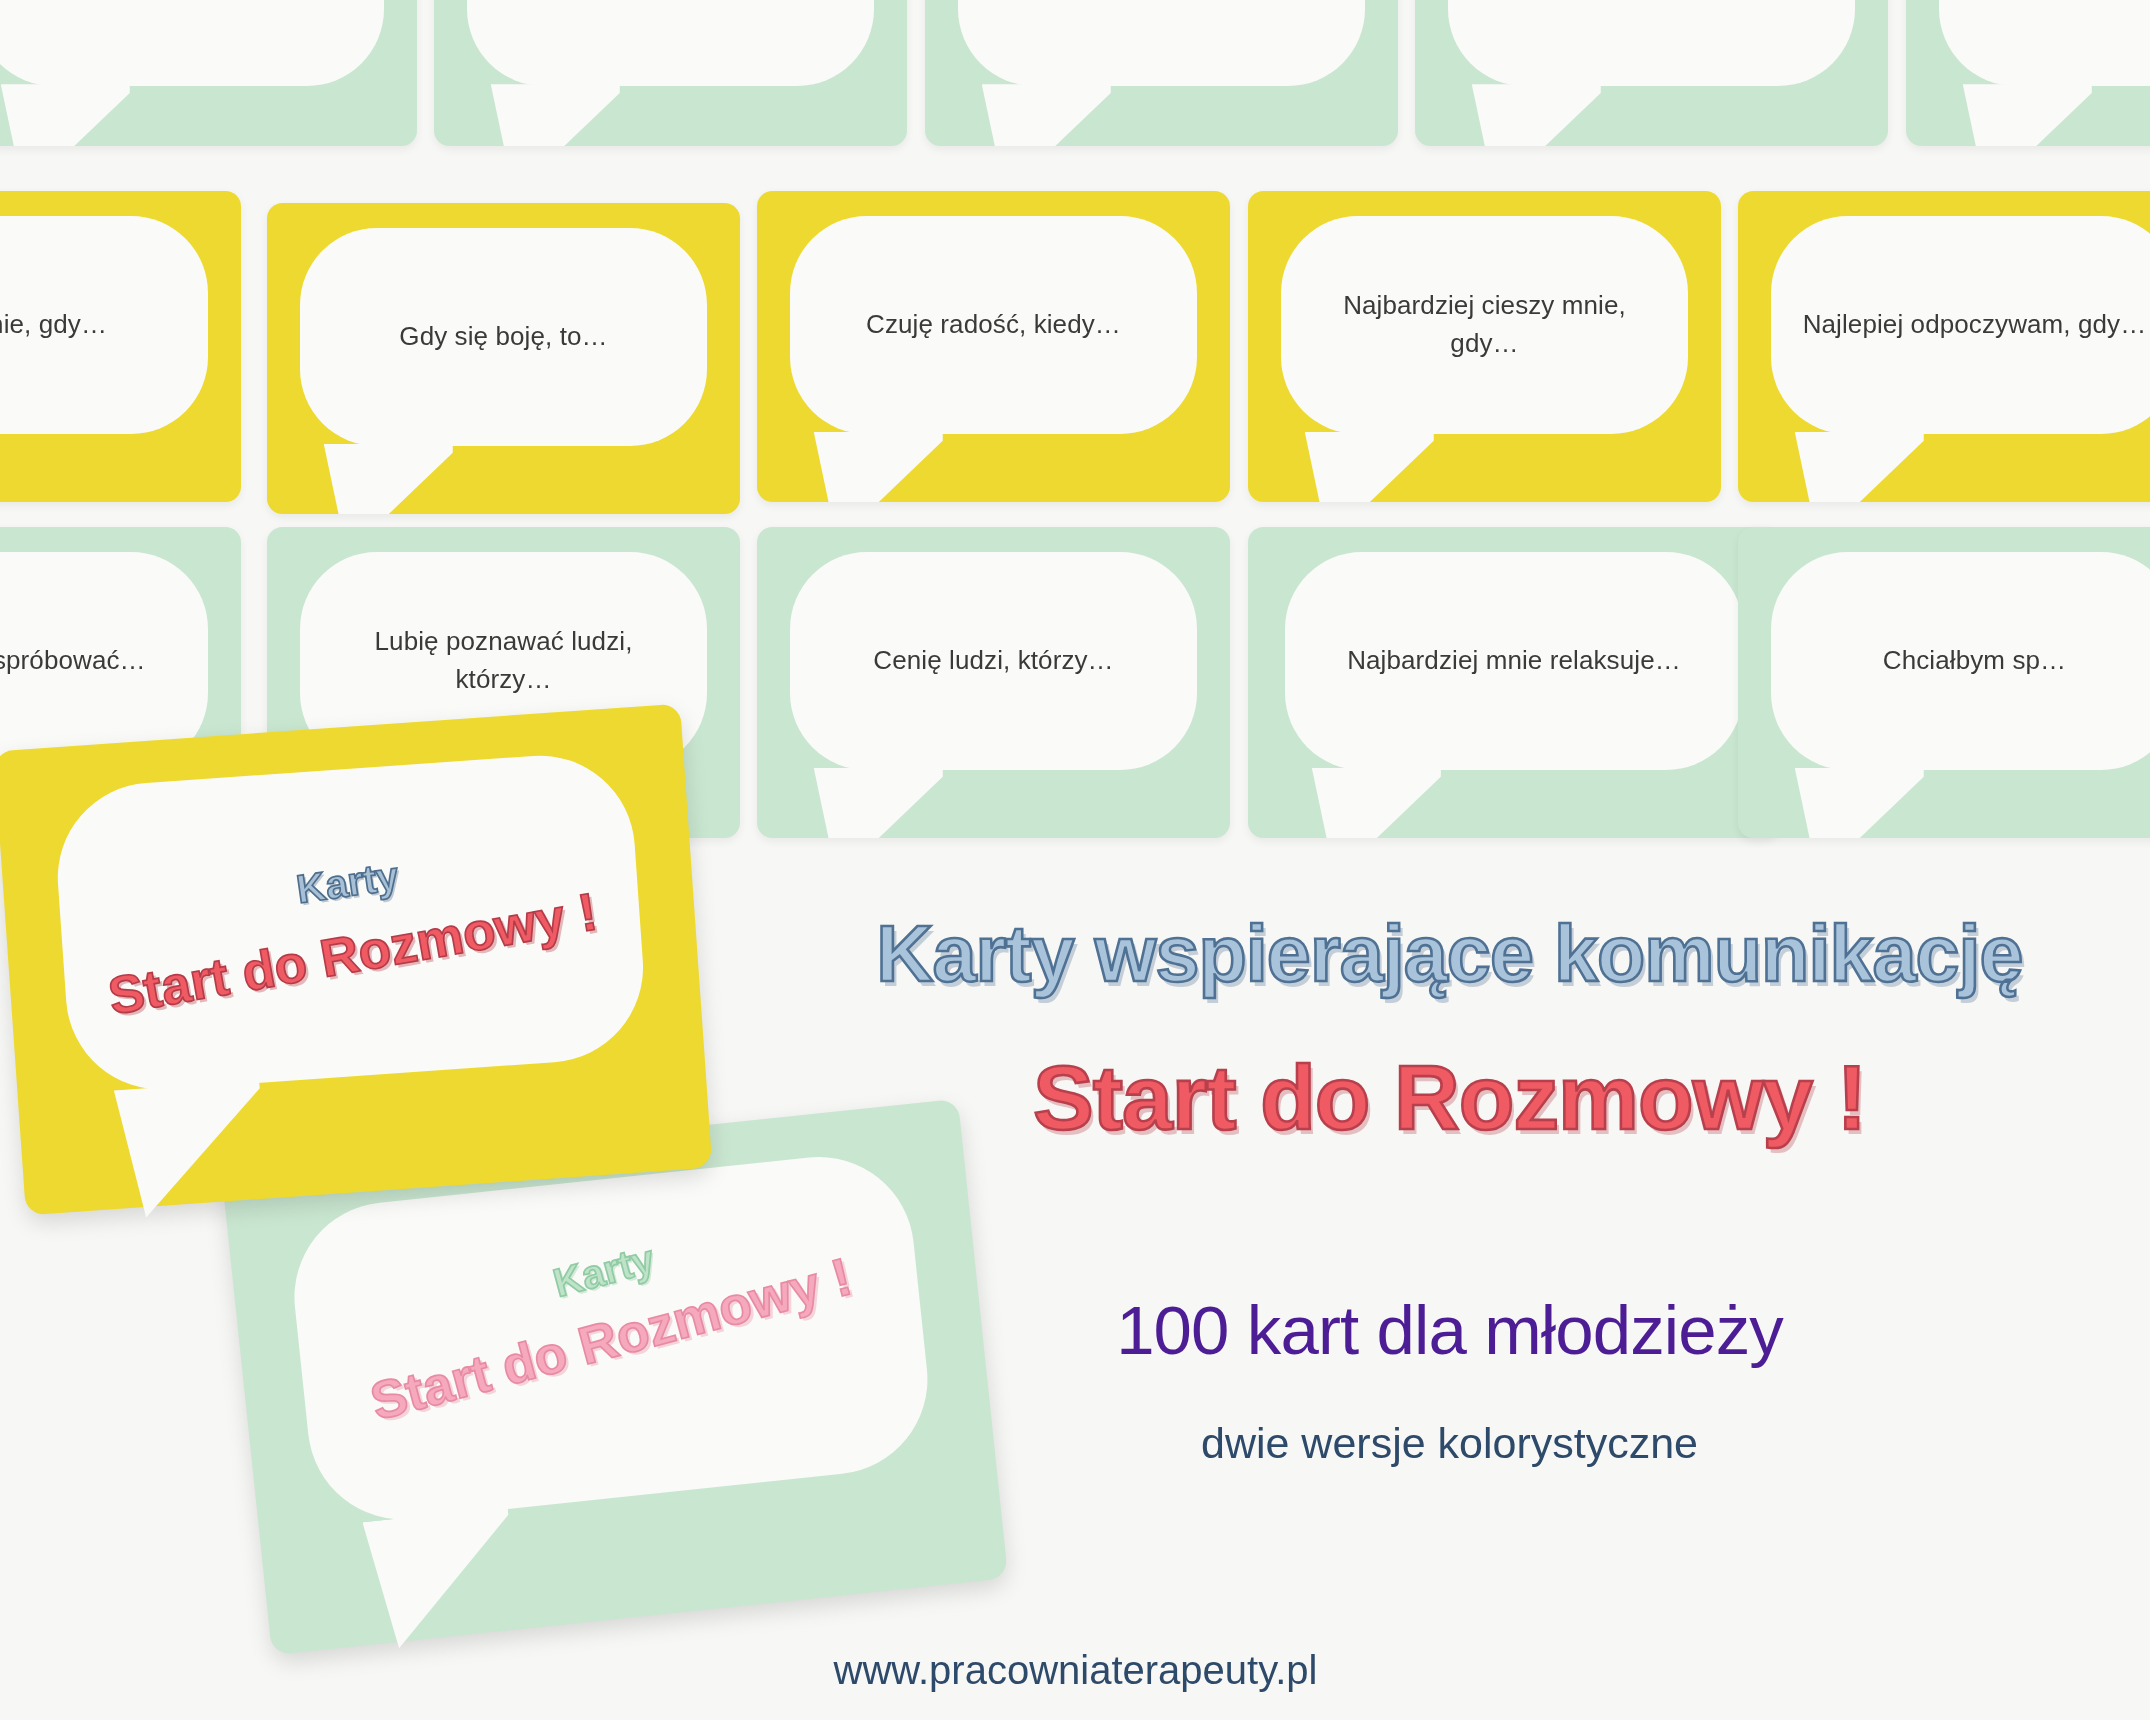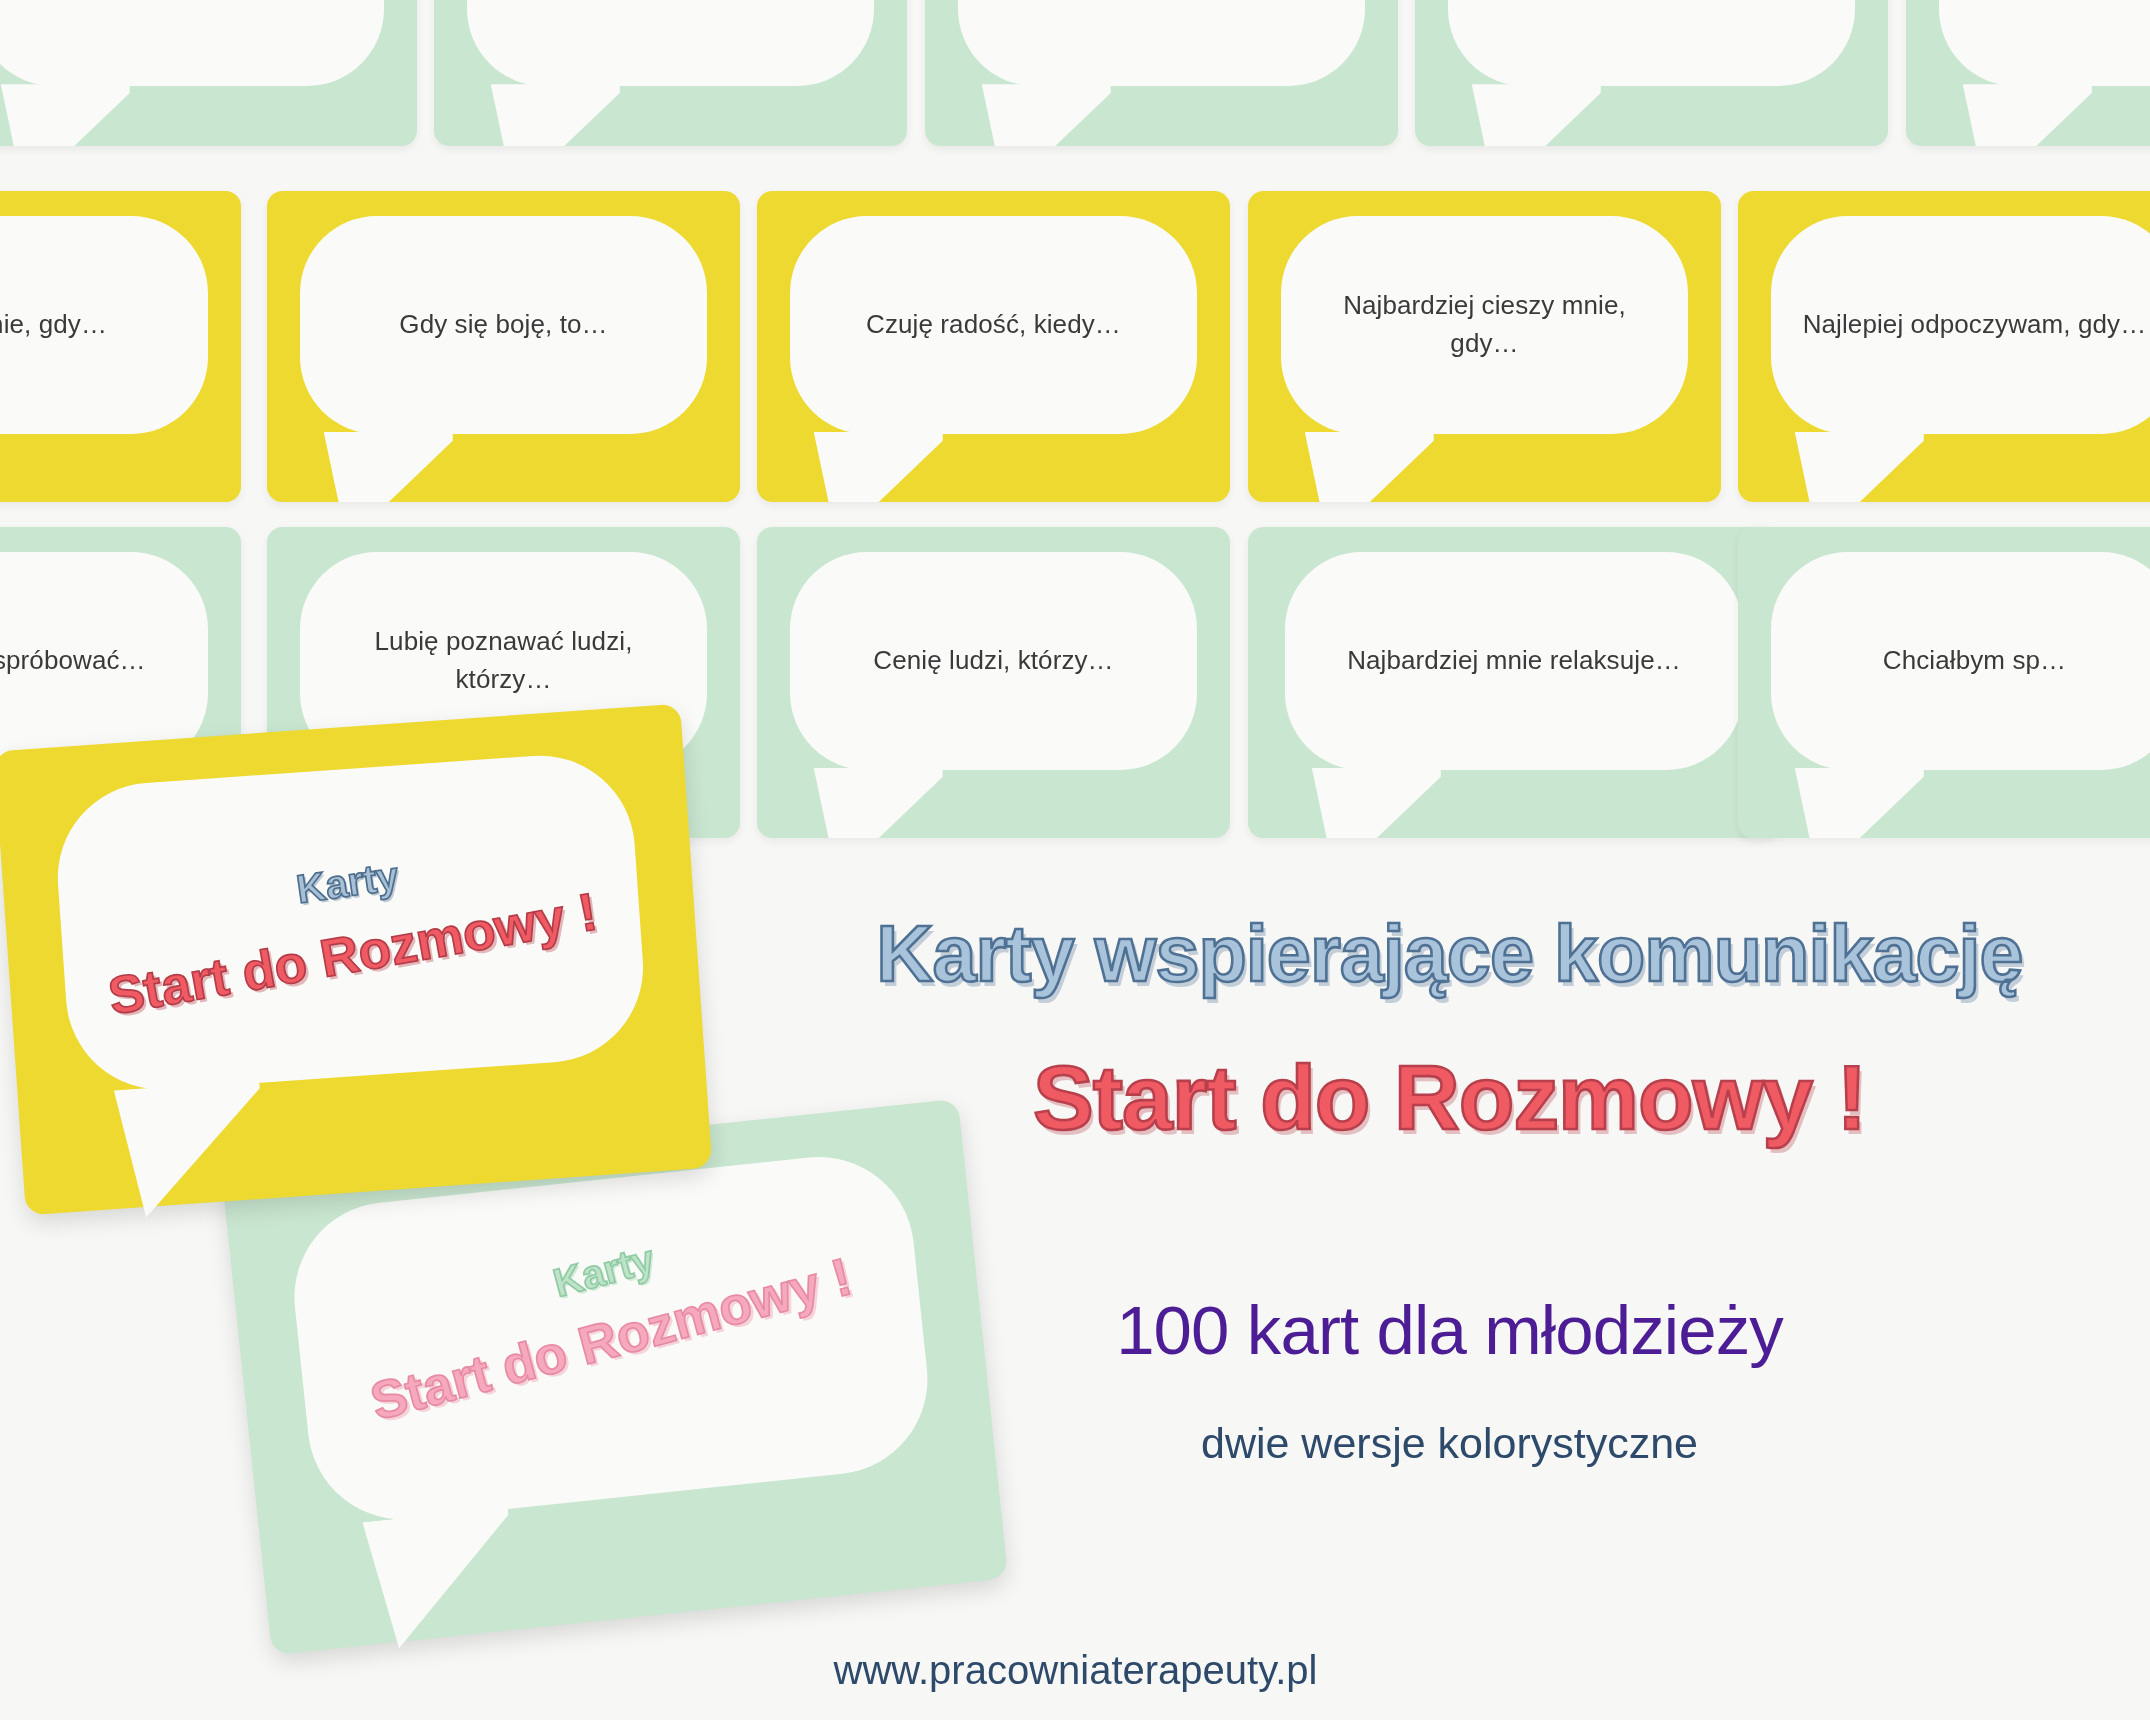--- a/index.html
+++ b/index.html
@@ -224,21 +224,21 @@
     </div>
   </div>
 
   <div class="row" style="top:191px;height:311px;">
     <div class="card yellow" style="left:-232px;top:0;width:473px;height:311px;">
       <div class="bubble">
           <span class="bubble-text">…dważnie, gdy…</span>
         </div>
 
     </div>
-    <div class="card yellow" style="left:267px;top:0;width:473px;height:311px;">
+    <div class="card yellow" style="left:267px;top:12px;width:473px;height:311px;">
       <div class="bubble">
           <span class="bubble-text">Gdy się boję, to…</span>
         </div>
       <div class="tail2"></div>
     </div>
     <div class="card yellow" style="left:1248px;top:0;width:473px;height:311px;">
       <div class="bubble">
           <span class="bubble-text">Najbardziej cieszy mnie, gdy…</span>
         </div>
       <div class="tail2"></div>

